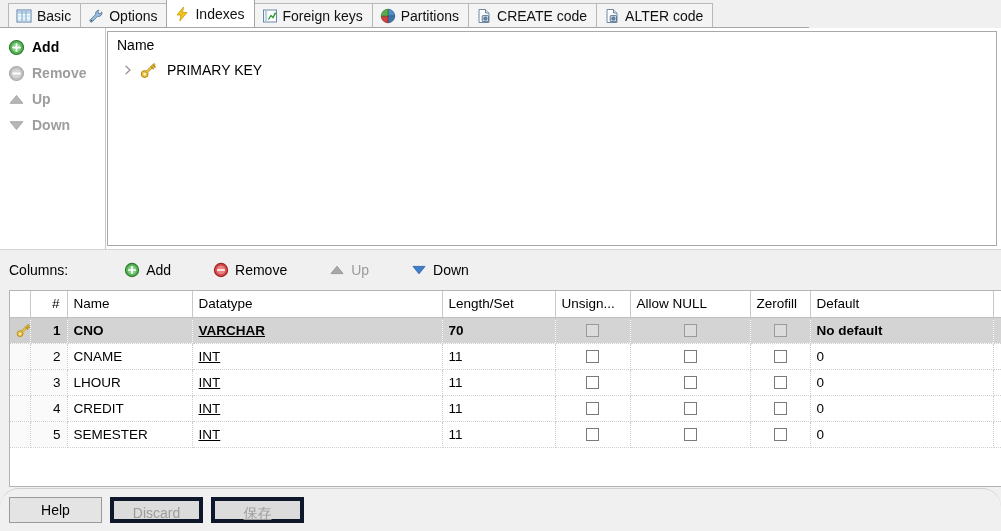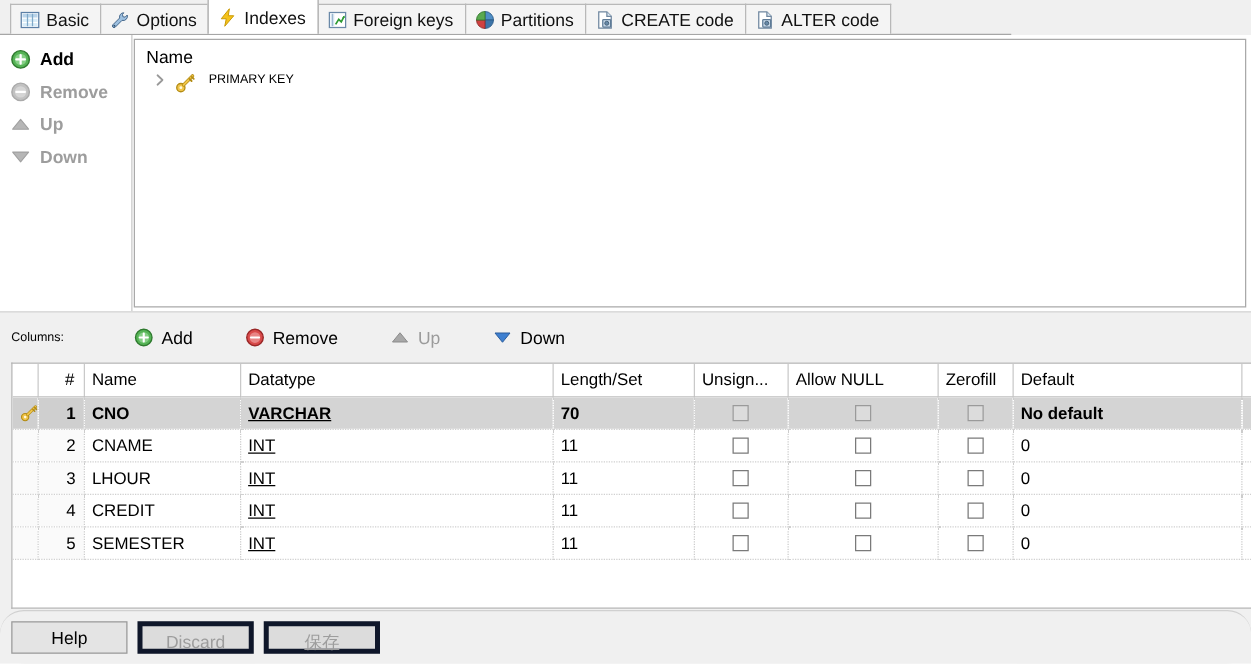--- a/index.html
+++ b/index.html
@@ -74,41 +74,41 @@
     overflow: hidden;
   }
   .tree-head {
     height: 26px; line-height: 26px;
     padding-left: 9px;
     font-size: 14px;
     color: #000;
     background: #ffffff;
   }
   .tree-row {
-    display: flex; align-items: flex-start; gap: 6px;
+    display: flex; align-items: center; gap: 6px;
     height: 24px;
     padding-left: 14px;
-    font-size: 10px;
+    font-size: 14px;
     cursor: default;
   }
   .chev {
     width: 12px; height: 12px; flex: 0 0 12px;
     display: block;
   }
 
   
   .colbar {
     position: absolute; left: 0; top: 249px; width: 1001px; height: 41px;
     background: #f0f0f0;
     border-top: 1px solid #d4d4d4;
     display: flex; align-items: center;
   }
   .colbar-label {
     margin-left: 9px; margin-right: 56px;
-    font-size: 10px; color: #000;
+    font-size: 14px; color: #000;
   }
   .colbtn {
     display: flex; align-items: center; gap: 6px;
     font-size: 14px; color: #000;
     margin-right: 42px;
     cursor: default;
   }
   .colbtn.disabled { color: #9b9b9b; }
   .colbtn .tool-ico { width: 16px; height: 16px; flex: 0 0 16px; }
 

